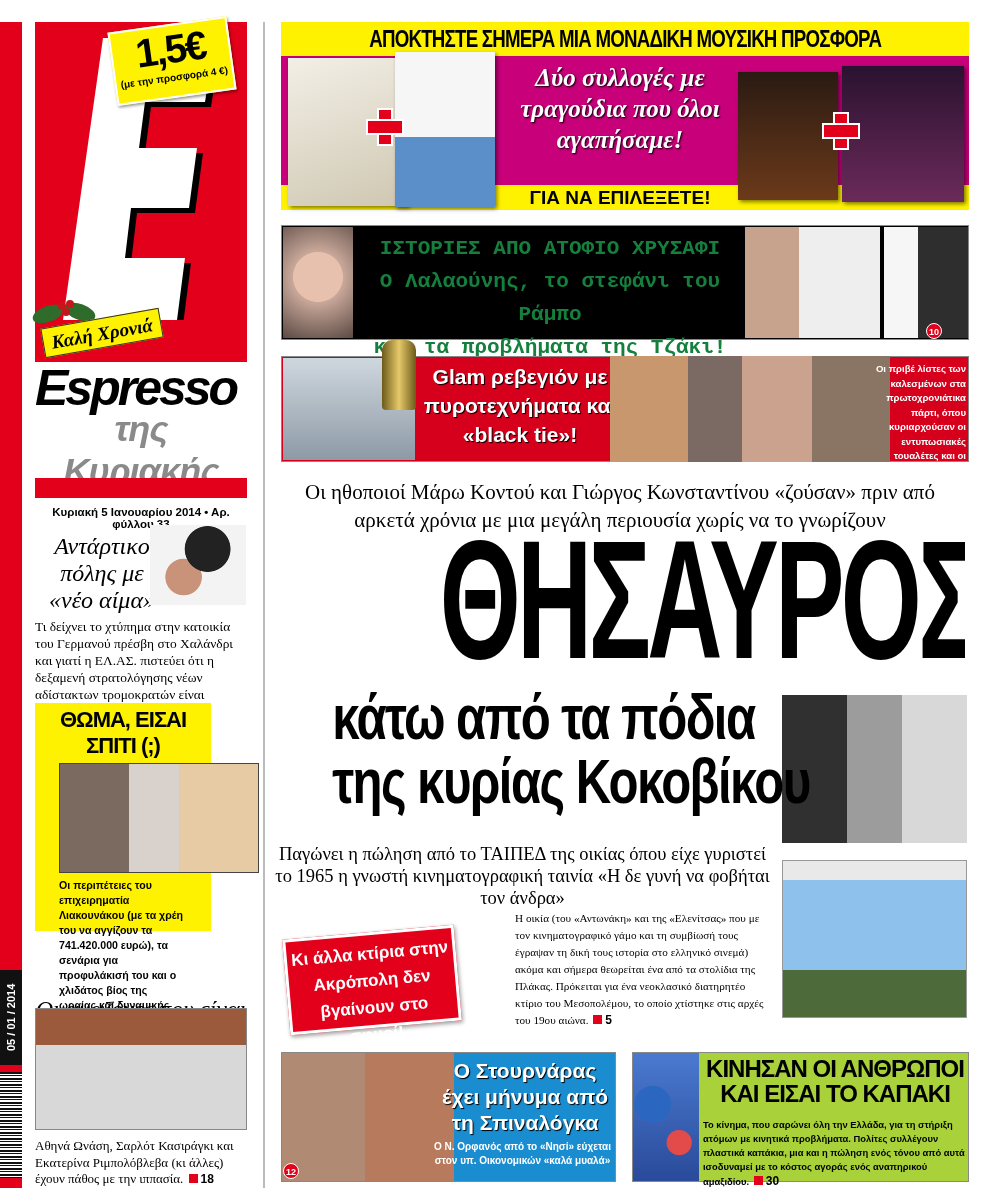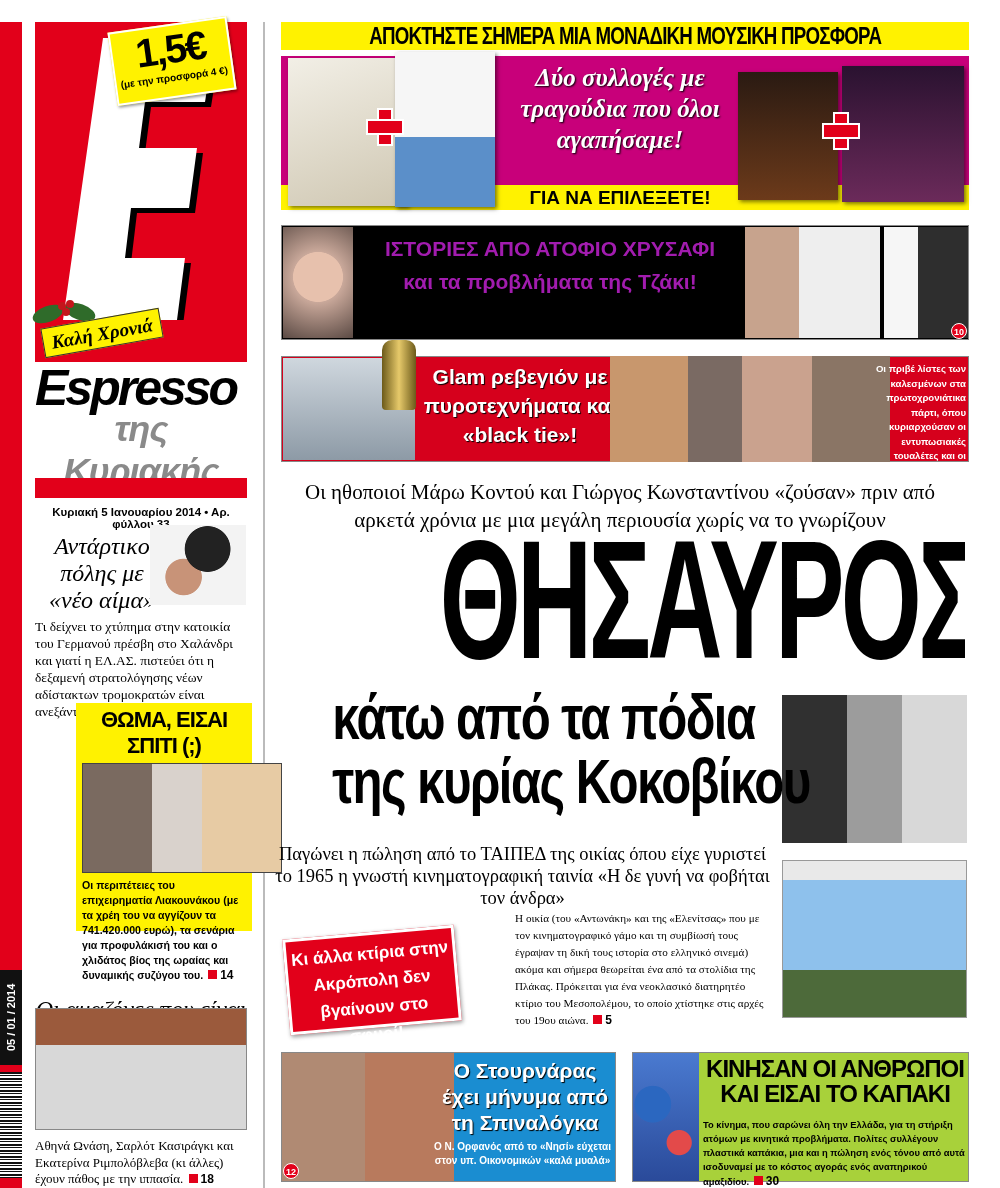--- a/index.html
+++ b/index.html
@@ -30,52 +30,52 @@
   
   .lhead { font-family: "Liberation Serif", serif; font-style: italic; font-size: 24px; line-height: 27px; text-align:center; }
   .lbody { font-family: "Liberation Serif", serif; font-size: 13.4px; line-height: 17px; }
   .pg { display:inline-block; width:9px; height:9px; background:#e2001a; margin: 0 3px 0 2px; }
   .pgn { font-family: "Liberation Sans", sans-serif; font-weight: bold; font-size: 12px; }
 
   #antartiko-title { left: 42px; top: 533px; width: 120px; }
   #robber { left: 150px; top: 525px; width: 96px; height: 80px; background: radial-gradient(circle at 60% 30%, #222 0 28%, transparent 29%), radial-gradient(circle at 35% 65%, #c89378 0 22%, transparent 23%), #f3f3f3; }
   #antartiko-body { left: 35px; top: 618px; width: 212px; }
 
-  #thoma-box { left: 35px; top: 703px; width: 176px; height: 228px; background: #fff200; padding: 4px 6px; margin-left: 41px; }
+  #thoma-box { left: 35px; top: 703px; width: 176px; height: 228px; background: #fff200; padding: 4px 24px; }
   #thoma-title { font-size: 22px; font-weight: 900; text-align:center; letter-spacing:-1px; }
   #thoma-photo { margin-top: 4px; width: 200px; height: 110px; background: linear-gradient(90deg, #7a6a60 0 35%, #d9d2cc 35% 60%, #e7cba4 60% 100%); border: 1px solid #444; }
   #thoma-body { font-size: 10.6px; font-weight: bold; line-height: 15px; margin-top: 5px; }
 
   #amazones-title { left: 35px; top: 996px; width: 212px; }
   #horse-photo { left: 35px; top: 1008px; width: 212px; height: 122px; background: linear-gradient(180deg, #9b5a3c 0 30%, #d8d8d8 30% 100%); border: 1px solid #888; }
   #amazones-body { left: 35px; top: 1138px; width: 212px; font-size: 13px; line-height: 16.5px; }
 
   
-  #promo-top { left: 281px; top: 22px; width: 688px; height: 28px; background: #fff200; display:flex; align-items:center; justify-content:center; }
+  #promo-top { left: 281px; top: 22px; width: 688px; height: 34px; background: #fff200; display:flex; align-items:center; justify-content:center; }
   #promo-top span { font-size: 24px; font-weight: 900; letter-spacing: -1px; transform: scaleX(.78); white-space:nowrap; }
   #promo-body { left: 281px; top: 56px; width: 688px; height: 152px; background: #c8007a; }
   #promo-bottom-strip { left: 281px; top: 185px; width: 688px; height: 25px; background: #fff200; }
   .cd { position:absolute; box-shadow: 2px 2px 4px rgba(0,0,0,.5); }
   #cd1 { left: 288px; top: 58px; width: 120px; height: 148px; background: linear-gradient(160deg, #f2efe6, #cfc7b2); }
   #cd2 { left: 395px; top: 52px; width: 100px; height: 155px; background: linear-gradient(180deg, #f6f6f6 0 55%, #5b8fc9 55% 100%); }
   #cd3 { left: 738px; top: 72px; width: 100px; height: 128px; background: linear-gradient(180deg,#2a1a12,#6c3a1a); }
   #cd4 { left: 842px; top: 66px; width: 122px; height: 136px; background: linear-gradient(180deg,#2a1230,#6b2a5a); }
   .plus { position:absolute; width: 34px; height: 34px; }
   .plus::before, .plus::after { content:""; position:absolute; background:#e2001a; border:2px solid #fff; }
   .plus::before { left: 11px; top: 0; width: 12px; height: 34px; }
   .plus::after { left: 0; top: 11px; width: 34px; height: 12px; }
   #promo-tagline { left: 510px; top: 62px; width: 220px; color: #fff; font-family: "Liberation Serif", serif; font-style: italic; font-weight: bold; font-size: 25px; line-height: 31px; text-align:center; text-shadow: 1px 1px 2px #000; }
   #promo-choose { left: 510px; top: 187px; width: 220px; text-align:center; font-size: 19px; font-weight: 900; }
 
   
   #istories { left: 281px; top: 225px; width: 688px; height: 115px; background: #000; border: 1px solid #888; }
   #ist-photo1 { left: 283px; top: 227px; width: 70px; height: 111px; background: radial-gradient(circle at 50% 45%, #e7c1ad 0 35%, #c9a89a 36%, #5b4a44 100%); }
   #ist-photo2 { left: 745px; top: 227px; width: 135px; height: 111px; background: linear-gradient(90deg, #c7a38d 0 40%, #eee 40% 100%); }
   #ist-photo3 { left: 884px; top: 227px; width: 84px; height: 111px; background: linear-gradient(90deg, #f6f6f6 0 40%, #2e2e2e 40% 100%); }
-  #ist-text { left: 360px; top: 232px; width: 380px; text-align:center; color: #a21caf; font-weight: bold; font-size: 21px; line-height: 33px; }
+  #ist-text { left: 360px; top: 232px; width: 380px; text-align:center; color: #15803d; font-weight: bold; font-size: 21px; line-height: 33px; font-family: Liberation Mono, monospace; }
   .badge { position:absolute; width: 16px; height: 16px; border-radius: 50%; background:#e2001a; color:#fff; font-size: 9px; font-weight: bold; text-align:center; line-height: 16px; border:1px solid #fff; }
 
   
   #glam { left: 281px; top: 356px; width: 688px; height: 106px; background: #d6001c; border: 1px solid #888; }
   #glam-photo { left: 283px; top: 358px; width: 132px; height: 102px; background: linear-gradient(180deg, #cfd7de, #8d9aa6); }
   #glam-bottle { left: 382px; top: 340px; width: 34px; height: 70px; background: linear-gradient(90deg,#6c5a1a,#e6c96a,#6c5a1a); border-radius: 10px 10px 4px 4px; }
   #glam-title { left: 415px; top: 362px; width: 210px; text-align:center; color: #fff; font-size: 21px; font-weight: 900; line-height: 29px; text-shadow: 1px 1px 1px #000; }
   #glam-people { left: 610px; top: 356px; width: 280px; height: 106px; background: linear-gradient(90deg, #c8976d 0 28%, #7a6a63 28% 47%, #caa28e 47% 72%, #8a7565 72% 100%); }
   #glam-body { left: 872px; top: 362px; width: 94px; color: #fff; font-size: 9.6px; font-weight: bold; line-height: 14.5px; text-align: right; }
 
@@ -167,25 +167,26 @@
 <div class="abs" id="promo-tagline">Δύο συλλογές με τραγούδια που όλοι αγαπήσαμε!</div>
 <div class="abs" id="promo-choose">ΓΙΑ ΝΑ ΕΠΙΛΕΞΕΤΕ!</div>
 <div class="cd" id="cd3"></div>
 <div class="cd" id="cd4"></div>
 <div class="plus" style="left:822px;top:112px;"></div>
 
 <div class="abs" id="istories"></div>
 <div class="abs" id="ist-photo1"></div>
 <div class="abs" id="ist-text">
   <div>ΙΣΤΟΡΙΕΣ ΑΠΟ ΑΤΟΦΙΟ ΧΡΥΣΑΦΙ</div>
+  <div>Ο Λαλαούνης, το στεφάνι του Ράμπο</div>
   <div>και τα προβλήματα της Τζάκι!</div>
 </div>
 <div class="abs" id="ist-photo2"></div>
 <div class="abs" id="ist-photo3"></div>
-<div class="badge" style="left:951px;top:323px;">10</div>
+<div class="badge" style="left:926px;top:323px;">10</div>
 
 <div class="abs" id="glam"></div>
 <div class="abs" id="glam-photo"></div>
 <div class="abs" id="glam-bottle"></div>
 <div class="abs" id="glam-title">Glam ρεβεγιόν με πυροτεχνήματα και «black tie»!</div>
 <div class="abs" id="glam-people"></div>
 <div class="abs" id="glam-body">
   <span>Οι πριβέ λίστες των καλεσμένων στα πρωτοχρονιάτικα πάρτι, όπου κυριαρχούσαν οι εντυπωσιακές τουαλέτες και οι ακριβές σαμπάνιες.</span>
   <span class="pg" style="background:#fff"></span><span>25</span>
 </div>

